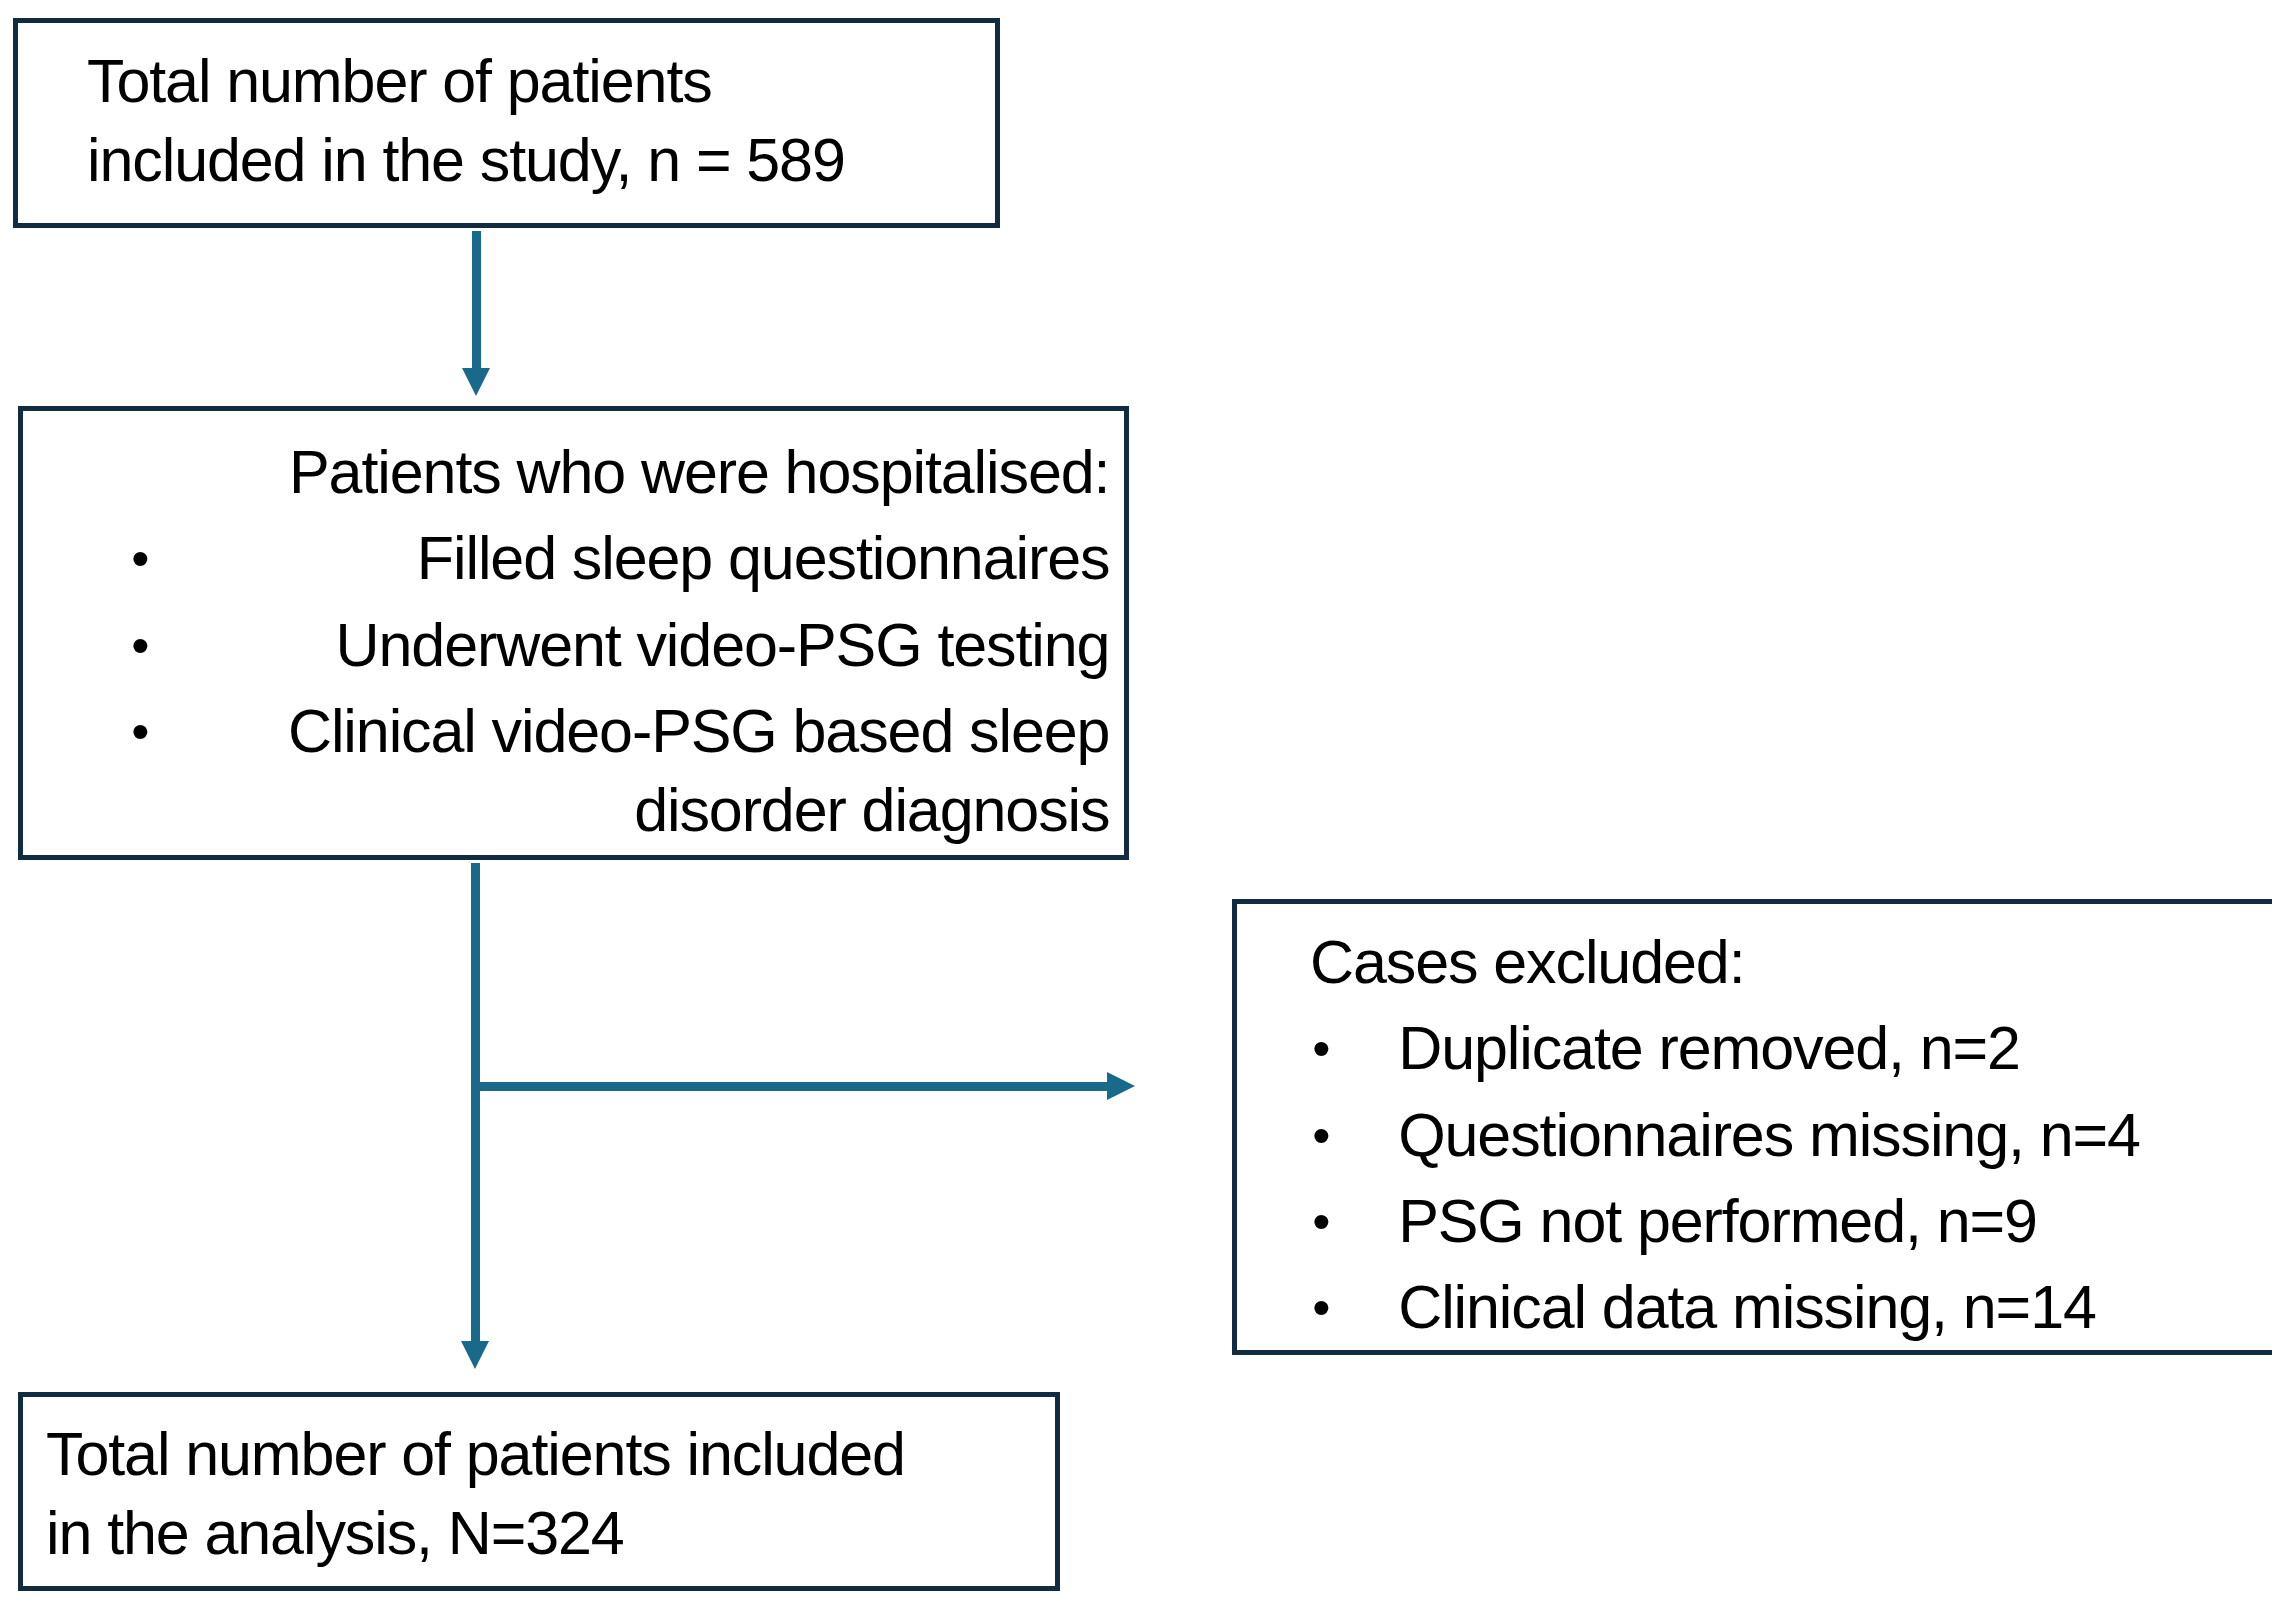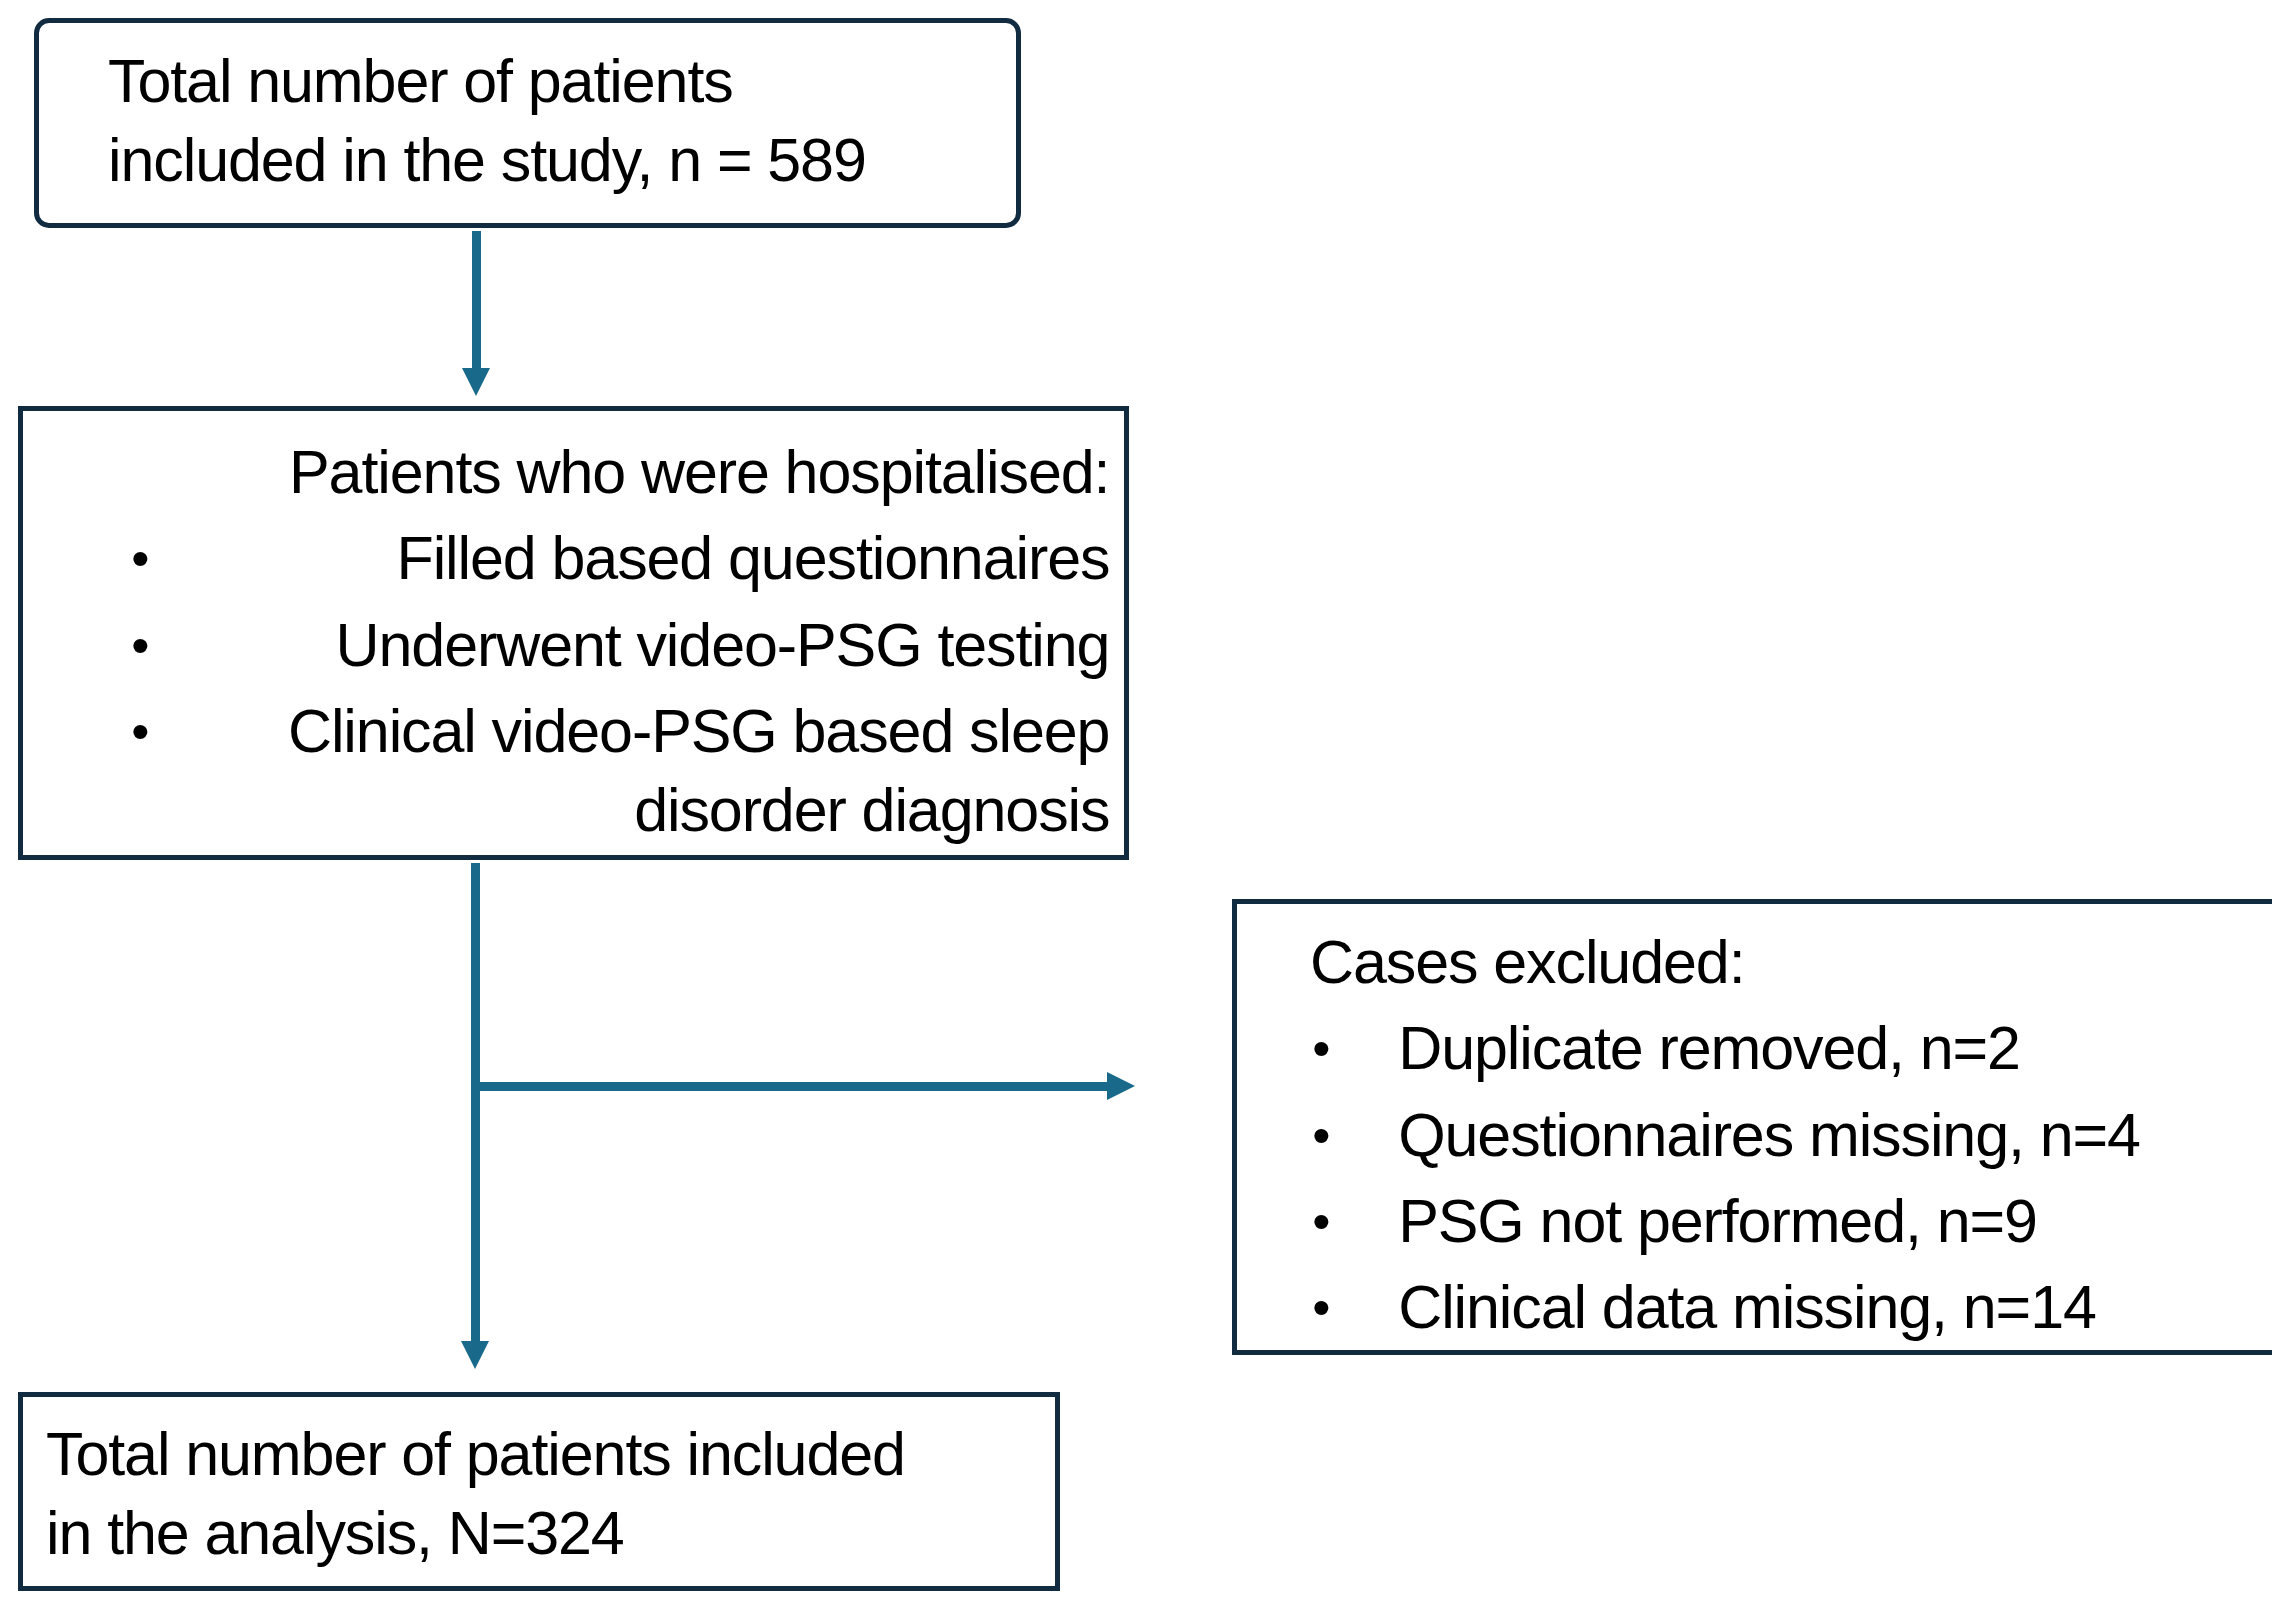--- a/index.html
+++ b/index.html
@@ -18,21 +18,21 @@
     line-height: 79px;
     letter-spacing: -1.1px;
     overflow: hidden;
   }
   .box {
     position: absolute;
     box-sizing: border-box;
     border: 5.8px solid #112c40;
     background: #ffffff;
   }
-  #box-total-study   { left: 34px;   top: 18px;   width: 987px; height: 210px; padding: 19px 29px 0 69px; border-radius: 15px; }
+  #box-total-study   { left: 13px;   top: 18px;   width: 987px; height: 210px; padding: 19px 29px 0 69px; }
   #box-hospitalised  { left: 18px;   top: 406px;  width: 1111px; height: 454px; padding: 22px 14.6px 0 40px; text-align: right; }
   #box-excluded      { left: 1192px; top: 899px; width: 1066px; height: 456px; padding: 19px 14.6px 0 73px; margin-left: 40px; }
   #box-analysis      { left: 18px;   top: 1392px; width: 1042px; height: 199px; padding: 17.5px 14.6px 0 23px; }
 
   .line { white-space: nowrap; }
   .heading { margin-bottom: 7.3px; white-space: nowrap; }
 
   .item {
     display: flex;
     align-items: flex-start;
@@ -89,21 +89,21 @@
 
   <div>
     <div class="shaft-v" id="arrow1-shaft"></div>
     <div class="head-down" id="arrow1-head"></div>
   </div>
 
   <div class="box" id="box-hospitalised">
     <div class="heading">Patients who were hospitalised:</div>
     <div class="item">
       <span class="dot">•</span>
-      <span class="item-text">Filled based questionnaires</span>
+      <span class="item-text">Filled sleep questionnaires</span>
     </div>
     <div class="item">
       <span class="dot">•</span>
       <span class="item-text">Underwent video-PSG testing</span>
     </div>
     <div class="item">
       <span class="dot">•</span>
       <span class="item-text">Clinical video-PSG based sleep disorder diagnosis</span>
     </div>
   </div>

